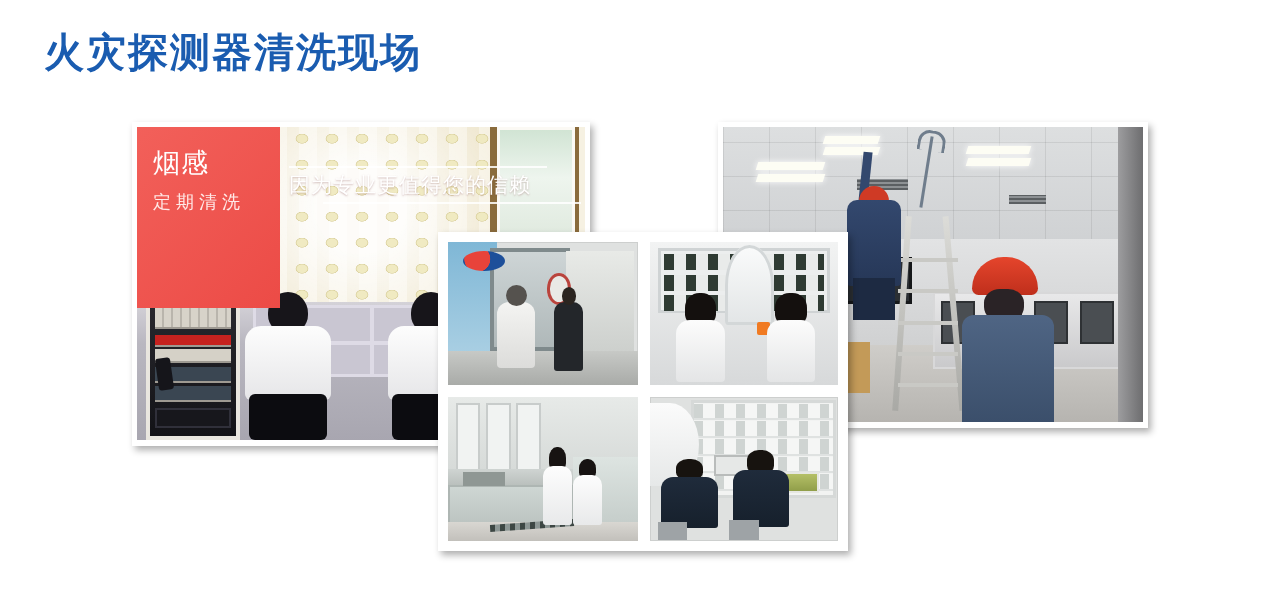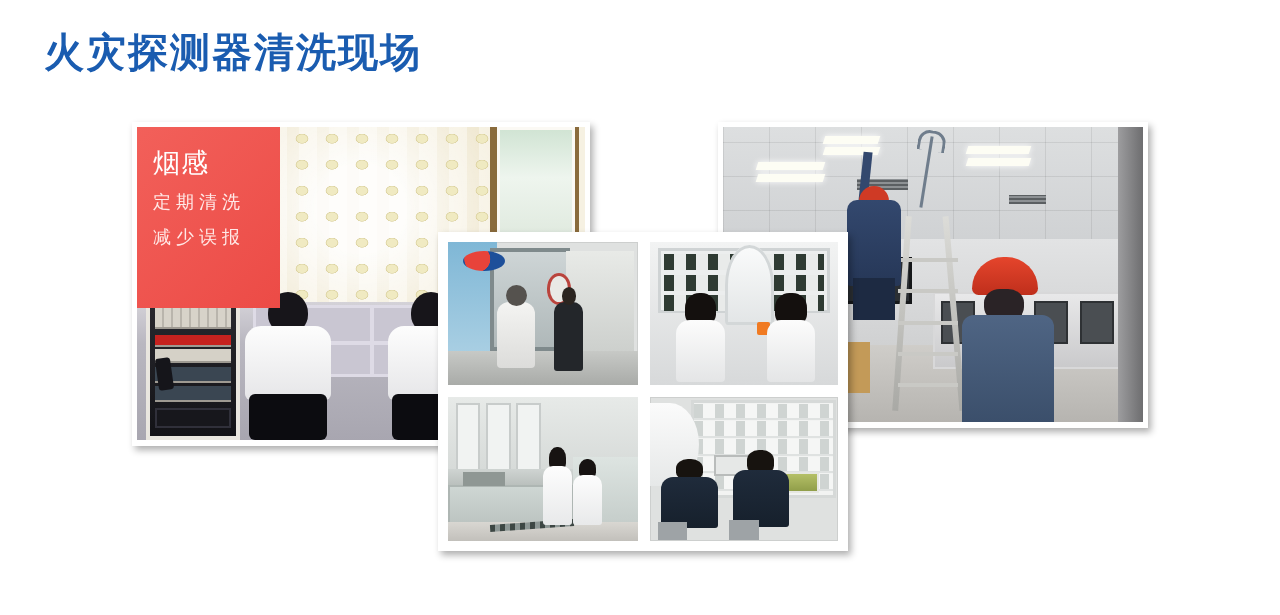--- a/index.html
+++ b/index.html
@@ -216,25 +216,29 @@
         <div class="coat"></div>
         <div class="chair"></div>
       </div>
       <div class="worker" id="w2">
         <div class="head"></div>
         <div class="coat"></div>
         <div class="chair"></div>
       </div>
     </div>
 
+    <div class="slogan">
+      <span class="rule top"></span>
+      <span>因为专业更值得您的信赖</span>
+      <span class="rule bot"></span>
+    </div>
 
     <div class="ribbon">
       <div class="big">烟感</div>
       <div class="small">定期清洗</div>
-      <div class="small">减少误报</div>
     </div>
 
   </div>
 </div>
 
 <div class="photo" id="photo-right">
   <div class="inner">
     <div class="ceiling">
       <div class="tube" style="left:8%;top:30%;width:16%;"></div>
       <div class="tube" style="left:8%;top:40%;width:16%;"></div>

